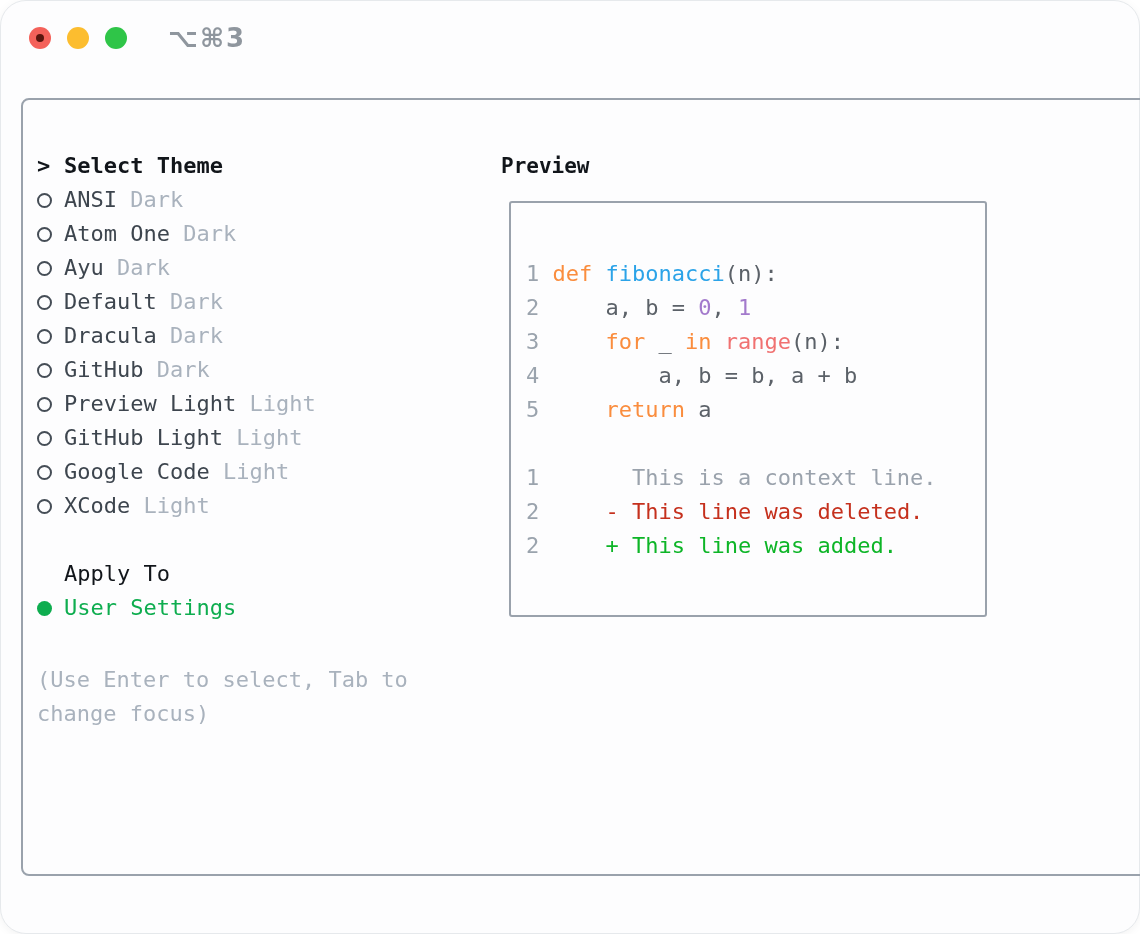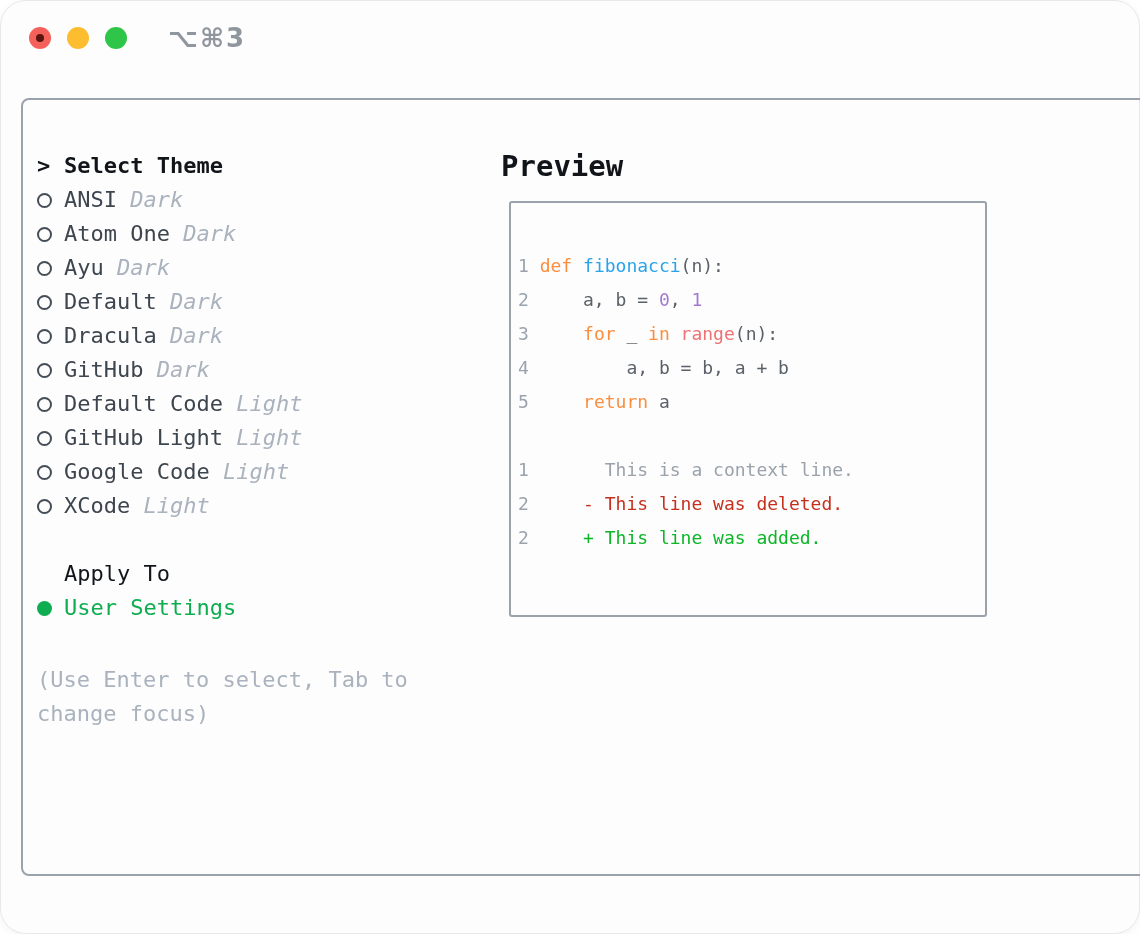--- a/index.html
+++ b/index.html
@@ -62,43 +62,43 @@
   .hdr { font-weight: bold; color: var(--header, #11151a); }
   .subhdr { padding-left: 27px; color: var(--header, #11151a); }
   .radio {
     display: inline-block; width: 15px; height: 15px; box-sizing: border-box;
     border: 2px solid #454d56; border-radius: 50%;
     margin-right: 12px; vertical-align: -1px;
   }
   .radio.selected { border: none; background: var(--accent, #0ead4f); }
   .tname { color: var(--item, #3d454e); }
   .tname.sel { color: var(--accent, #0ead4f); }
-  .tvariant { color: var(--muted, #a9b2bd); font-style: italic; }
+  .tvariant { color: var(--muted, #a9b2bd); }
   .hint {
     margin-top: 4px; width: 420px;
     font-size: 22px; line-height: 34px;
     color: var(--muted, #a9b2bd);
   }
   
   .preview-label {
     position: absolute; left: 478px; top: 49px;
     height: 34px; line-height: 34px;
-    font-size: 29px; font-weight: bold;
+    font-size: 21px; font-weight: bold;
     color: var(--header, #11151a);
   }
   .preview-box {
     position: absolute; left: 486px; top: 101px;
     width: 478px; height: 416px; box-sizing: border-box;
     border: 2px solid var(--border, #9aa2ac);
     border-radius: 3px;
   }
   #code {
-    position: absolute; left: 7px; top: 46px; margin: 0;
+    position: absolute; left: 7px; top: 46px; margin: 8px;
     font-family: "DejaVu Sans Mono", monospace;
-    font-size: 18px; line-height: 34px; white-space: pre;
+    font-size: 22px; line-height: 34px; white-space: pre;
   }
   .s-num { color: var(--line-number, #9aa3ad); }
   .s-fg  { color: var(--code-fg, #5b6168); }
   .s-kw  { color: var(--keyword, #fa8d3e); }
   .s-fn  { color: var(--function, #2ba3e8); }
   .s-nm  { color: var(--number, #a37acc); }
   .s-bi  { color: var(--builtin, #f07171); }
   .s-ctx { color: var(--context, #9aa2ac); }
   .s-del { color: var(--deleted, #c5301d); }
   .s-add { color: var(--added, #0db527); }
@@ -120,21 +120,21 @@
 
     <div class="leftcol">
       <div class="row"><span class="caret">&gt;</span><span class="hdr">Select Theme</span></div>
       <div id="themes">
           <div class="row"><span class="radio"></span><span class="tname">ANSI</span><span class="tvariant"> Dark</span></div>
           <div class="row"><span class="radio"></span><span class="tname">Atom One</span><span class="tvariant"> Dark</span></div>
           <div class="row"><span class="radio"></span><span class="tname">Ayu</span><span class="tvariant"> Dark</span></div>
           <div class="row"><span class="radio"></span><span class="tname">Default</span><span class="tvariant"> Dark</span></div>
           <div class="row"><span class="radio"></span><span class="tname">Dracula</span><span class="tvariant"> Dark</span></div>
           <div class="row"><span class="radio"></span><span class="tname">GitHub</span><span class="tvariant"> Dark</span></div>
-          <div class="row"><span class="radio"></span><span class="tname">Default Code</span><span class="tvariant"> Light</span></div>
+          <div class="row"><span class="radio"></span><span class="tname">Preview Light</span><span class="tvariant"> Light</span></div>
           <div class="row"><span class="radio"></span><span class="tname">GitHub Light</span><span class="tvariant"> Light</span></div>
           <div class="row"><span class="radio"></span><span class="tname">Google Code</span><span class="tvariant"> Light</span></div>
           <div class="row"><span class="radio"></span><span class="tname">XCode</span><span class="tvariant"> Light</span></div>
         </div>
       <div class="row blank"></div>
       <div class="row subhdr">Apply To</div>
       <div id="applyto">
           <div class="row"><span class="radio selected"></span><span class="tname sel">User Settings</span></div>
         </div>
       <div class="row blank"></div>

